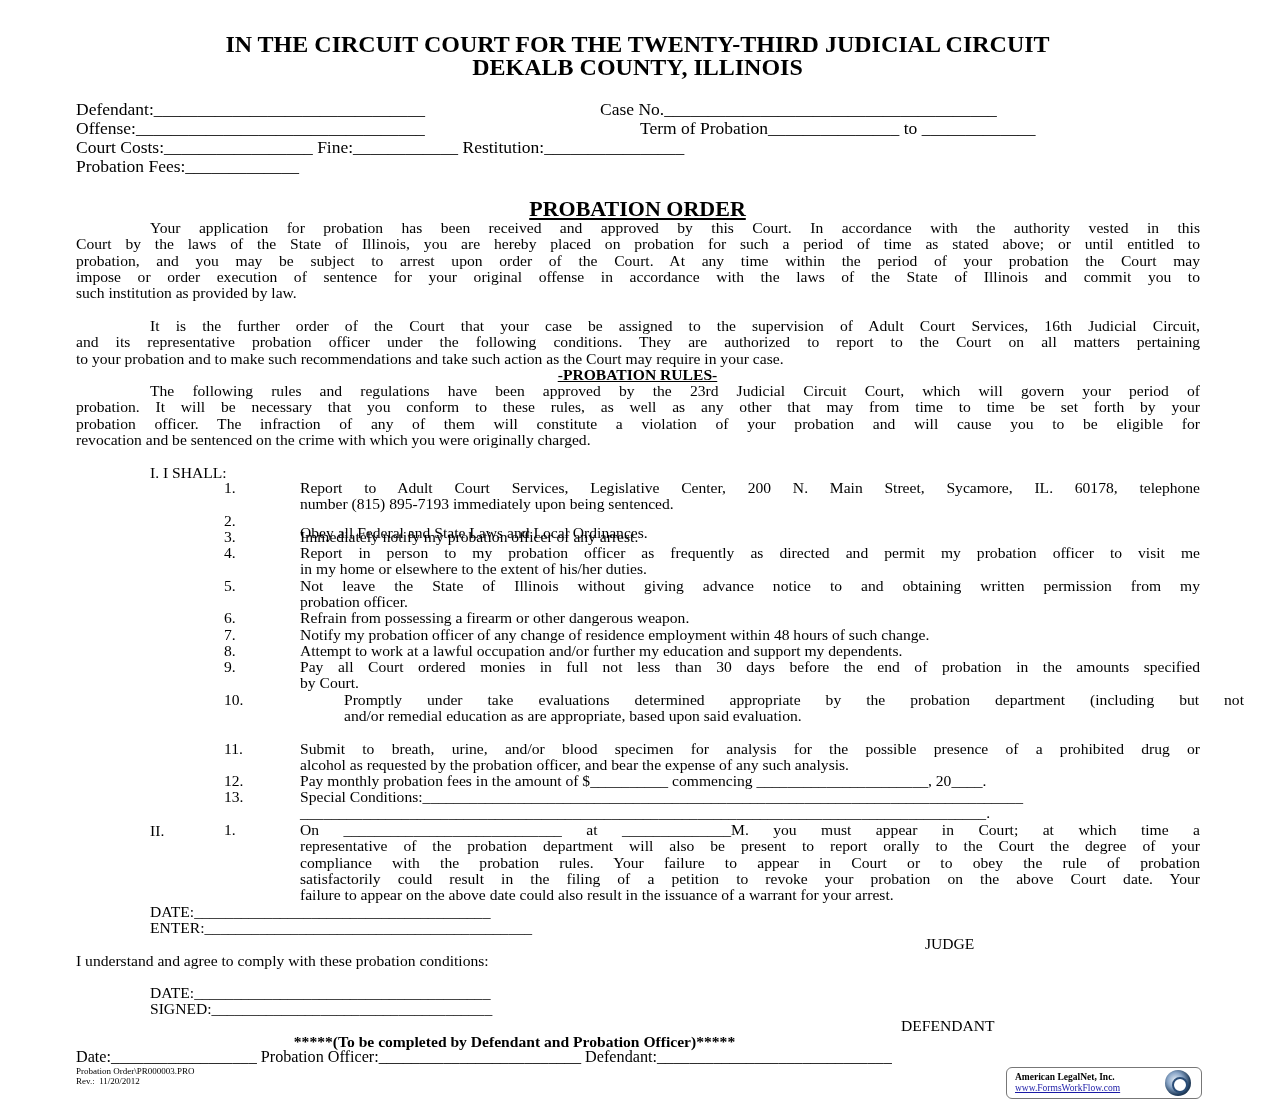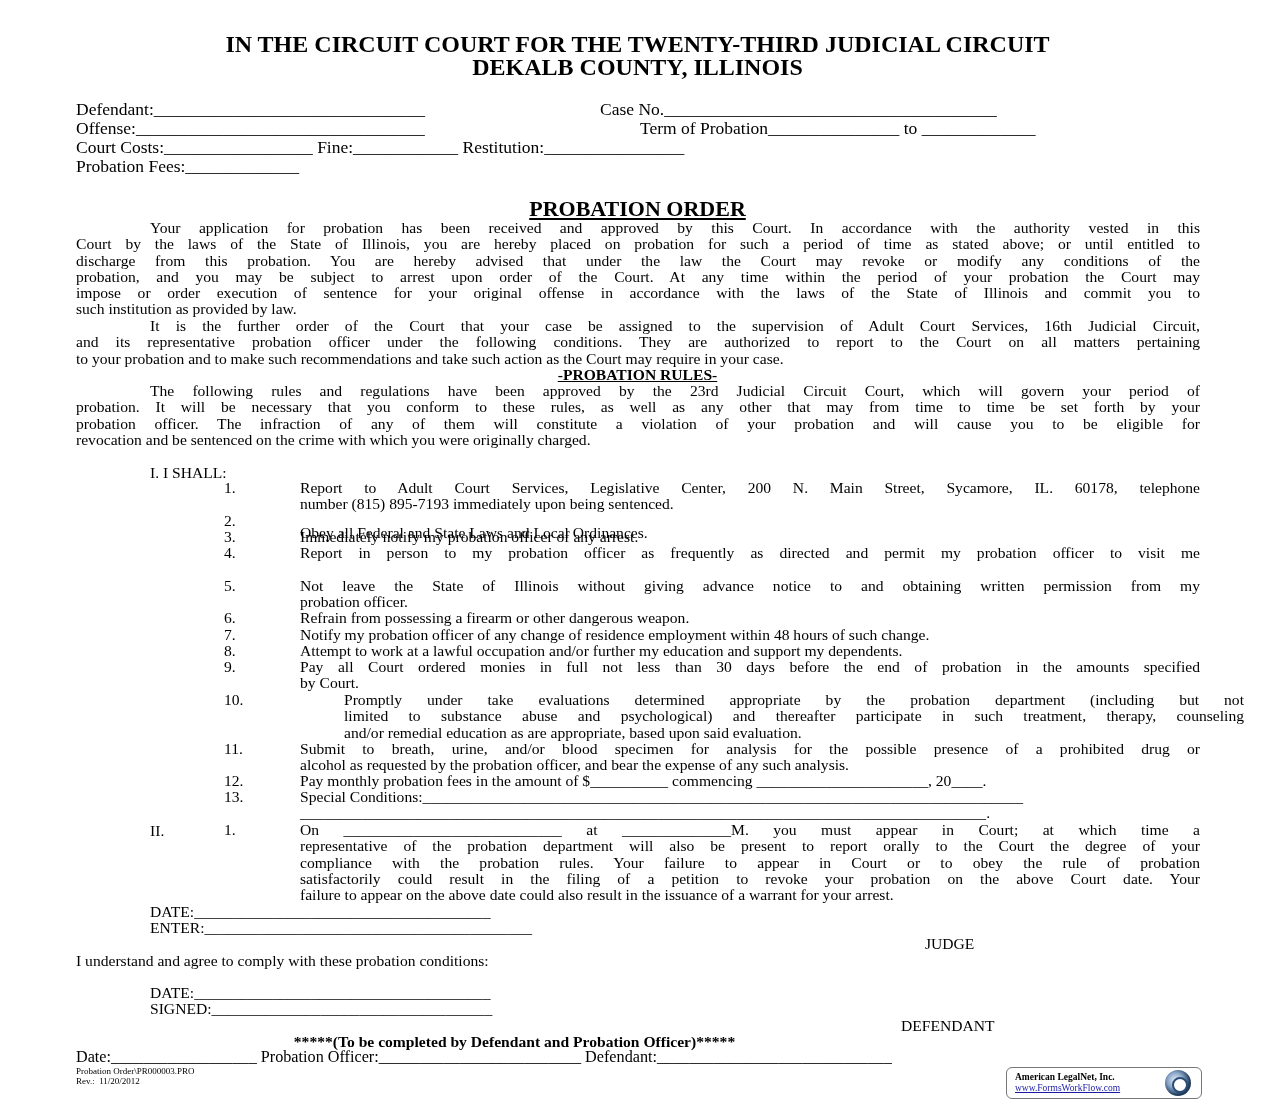--- a/index.html
+++ b/index.html
@@ -47,21 +47,20 @@
 <div class="abs field-row" style="left:76px; top:119px;">Offense:_________________________________</div>
 <div class="abs field-row" style="left:600px; top:119px;margin-left:40px;">Term of Probation_______________ to _____________</div>
 <div class="abs field-row" style="left:76px; top:138px;">Court Costs:_________________ Fine:____________ Restitution:________________</div>
 <div class="abs field-row" style="left:76px; top:157px;">Probation Fees:_____________</div>
 
 <div class="doc-title" style="top:197px;">PROBATION ORDER</div>
 
 <div class="para" style="top:220px;">
   <span class="ln" style="padding-left:74px;">Your application for probation has been received and approved by this Court.  In accordance with the authority vested in this</span>
   <span class="ln">Court by the laws of the State of Illinois, you are hereby placed on probation for such a period of time as stated above; or until entitled to</span>
-  <span class="ln">discharge from this probation.  You are hereby advised that under the law the Court may revoke or modify any conditions of the</span>
   <span class="ln">probation, and you may be subject to arrest upon order of the Court.  At any time within the period of your probation the Court may</span>
   <span class="ln">impose or order execution of sentence for your original offense in accordance with the laws of the State of Illinois and commit you to</span>
   <span class="ln last">such institution as provided by law.</span>
 </div>
 
 <div class="para" style="top:318px;">
   <span class="ln" style="padding-left:74px;">It is the further order of the Court that your case be assigned to the supervision of Adult Court Services, 16th Judicial Circuit,</span>
   <span class="ln">and its representative probation officer under the following conditions.  They are authorized to report to the Court on all matters pertaining</span>
   <span class="ln last">to your probation and to make such recommendations and take such action as the Court may require in your case.</span>
 </div>
@@ -89,20 +88,21 @@
 </div>
 
 <div class="item-num" style="top:529px;">3.</div>
 <div class="item-text" style="top:529px;">
   <span class="ln last">Immediately notify my probation officer of any arrest.</span>
 </div>
 
 <div class="item-num" style="top:545px;">4.</div>
 <div class="item-text" style="top:545px;">
   <span class="ln">Report in person to my probation officer as frequently as directed and permit my probation officer to visit me</span>
+  <span class="ln last">in my home or elsewhere to the extent of his/her duties.</span>
 </div>
 
 <div class="item-num" style="top:578px;">5.</div>
 <div class="item-text" style="top:578px;">
   <span class="ln">Not leave the State of Illinois without giving advance notice to and obtaining written permission from my</span>
   <span class="ln last">probation officer.</span>
 </div>
 
 <div class="item-num" style="top:610px;">6.</div>
 <div class="item-text" style="top:610px;">
@@ -121,21 +121,20 @@
 
 <div class="item-num" style="top:659px;">9.</div>
 <div class="item-text" style="top:659px;">
   <span class="ln">Pay all Court ordered monies in full not less than 30 days before the end of probation in the amounts specified</span>
   <span class="ln last">by Court.</span>
 </div>
 
 <div class="item-num" style="top:692px;">10.</div>
 <div class="item-text" style="top:692px;margin-left:44px;">
   <span class="ln">Promptly under take evaluations determined appropriate by the probation department (including but not</span>
-  <span class="ln">limited to substance abuse and psychological) and thereafter participate in such treatment, therapy, counseling</span>
   <span class="ln last">and/or remedial education as are appropriate, based upon said evaluation.</span>
 </div>
 
 <div class="item-num" style="top:741px;">11.</div>
 <div class="item-text" style="top:741px;">
   <span class="ln">Submit to breath, urine, and/or blood specimen for analysis for the possible presence of a prohibited drug or</span>
   <span class="ln last">alcohol as requested by the probation officer, and bear the expense of any such analysis.</span>
 </div>
 
 <div class="item-num" style="top:773px;">12.</div>

